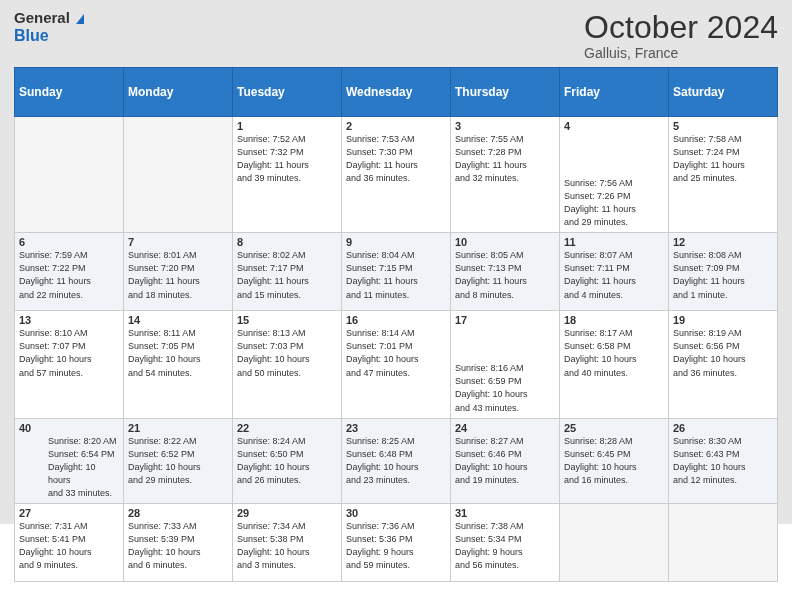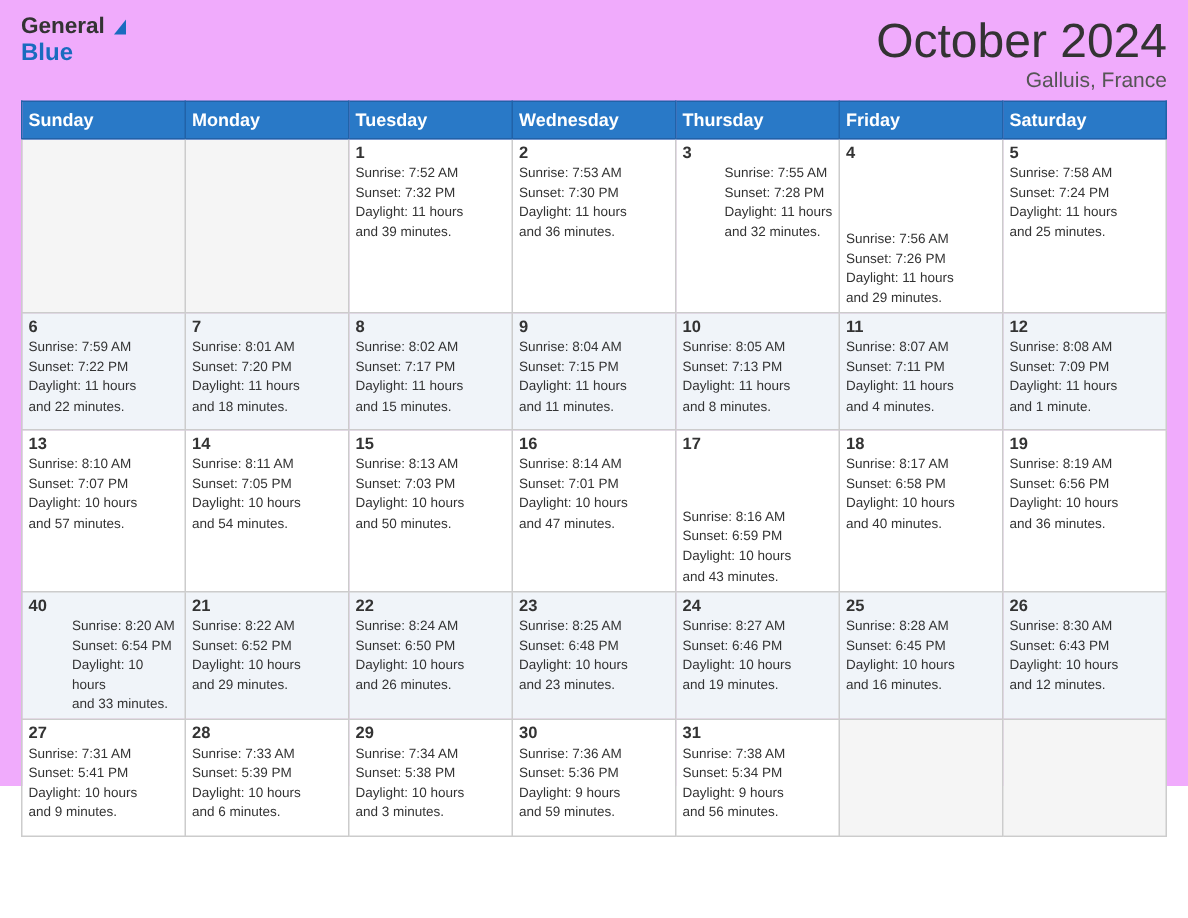--- a/index.html
+++ b/index.html
@@ -7,35 +7,35 @@
       font-family: Arial, sans-serif;
       background: #fff;
       width: 792px;
       height: 612px;
       overflow: hidden;
     }
     .container {
       width: 792px;
       height: 524px;
       padding: 10px 14px 10px 14px;
-      background: #f0abfc;
+      background: #e5e5e5;
     }
     .header {
       display: flex;
       justify-content: space-between;
       align-items: flex-start;
       margin-bottom: 6px;
     }
     .logo {
       display: flex;
       align-items: center;
       gap: 4px;
     }
     .title-block {
-      text-align: right;
+      text-align: left;
     }
     .month-title {
       font-size: 32px;
       font-weight: normal;
       color: #333;
       line-height: 1.1;
     }
     .location {
       font-size: 14px;
       color: #555;
@@ -43,21 +43,21 @@
     table {
       width: 100%;
       border-collapse: collapse;
       table-layout: fixed;
     }
     th {
       background-color: #2979c7;
       color: #fff;
       font-size: 12px;
       font-weight: bold;
-      padding: 5px 4px;
+      padding: 17px 4px;
       text-align: left;
       border: 1px solid #2162a8;
     }
     td {
       border: 1px solid #ccc;
       vertical-align: top;
       padding: 3px 4px;
       font-size: 9.5px;
       color: #333;
       height: 78px;
@@ -125,21 +125,21 @@
           </td>
           <td>
             <span class="day-num">2</span>
             <div class="day-info" style="white-space: pre-line;">Sunrise: 7:53 AM
 Sunset: 7:30 PM
 Daylight: 11 hours
 and 36 minutes.</div>
           </td>
           <td>
             <span class="day-num">3</span>
-            <div class="day-info" style="white-space: pre-line; margin-left: 28px;">Sunrise: 7:55 AM
+            <div class="day-info" style="white-space: pre-line;">Sunrise: 7:55 AM
 Sunset: 7:28 PM
 Daylight: 11 hours
 and 32 minutes.</div>
           </td>
           <td>
             <span class="day-num">4</span>
             <div class="day-info" style="white-space: pre-line; margin-top: 45px;">Sunrise: 7:56 AM
 Sunset: 7:26 PM
 Daylight: 11 hours
 and 29 minutes.</div>

